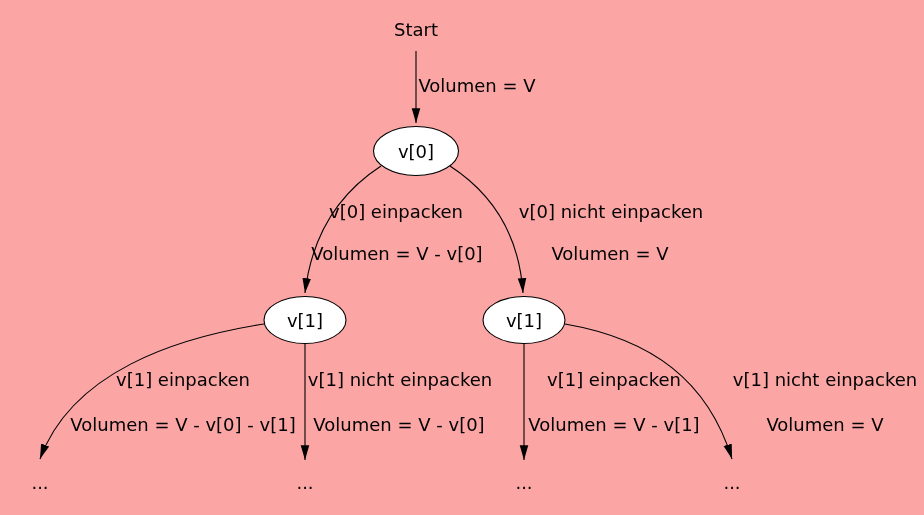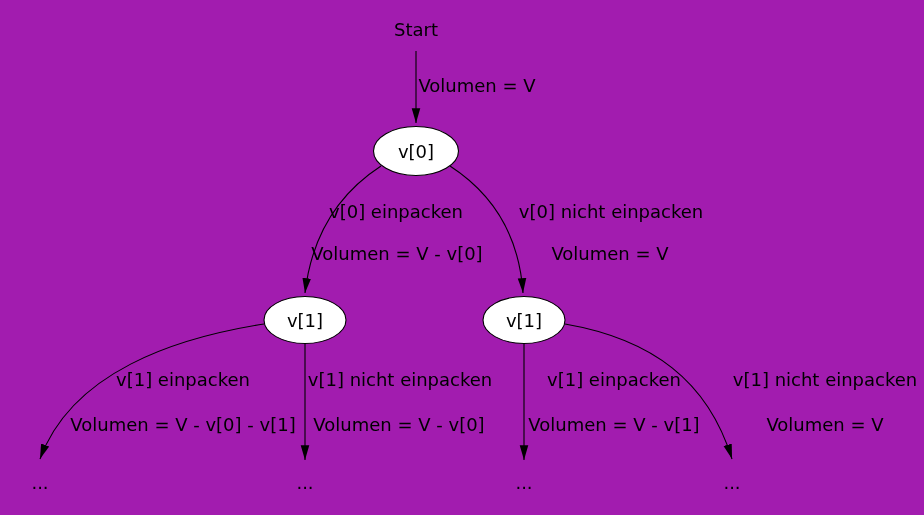--- a/index.html
+++ b/index.html
@@ -4,21 +4,21 @@
 <style>
   html, body {
     margin: 0;
     padding: 0;
     background: #ffffff;
   }
   .canvas {
     position: relative;
     width: 924px;
     height: 515px;
-    background: #a21caf;
+    background: #fca5a5;
     overflow: hidden;
   }
   svg text {
     font-family: "DejaVu Sans", "Liberation Sans", sans-serif;
     font-size: 18px;
     fill: #000000;
   }
   .edge {
     fill: none;
     stroke: #000000;

